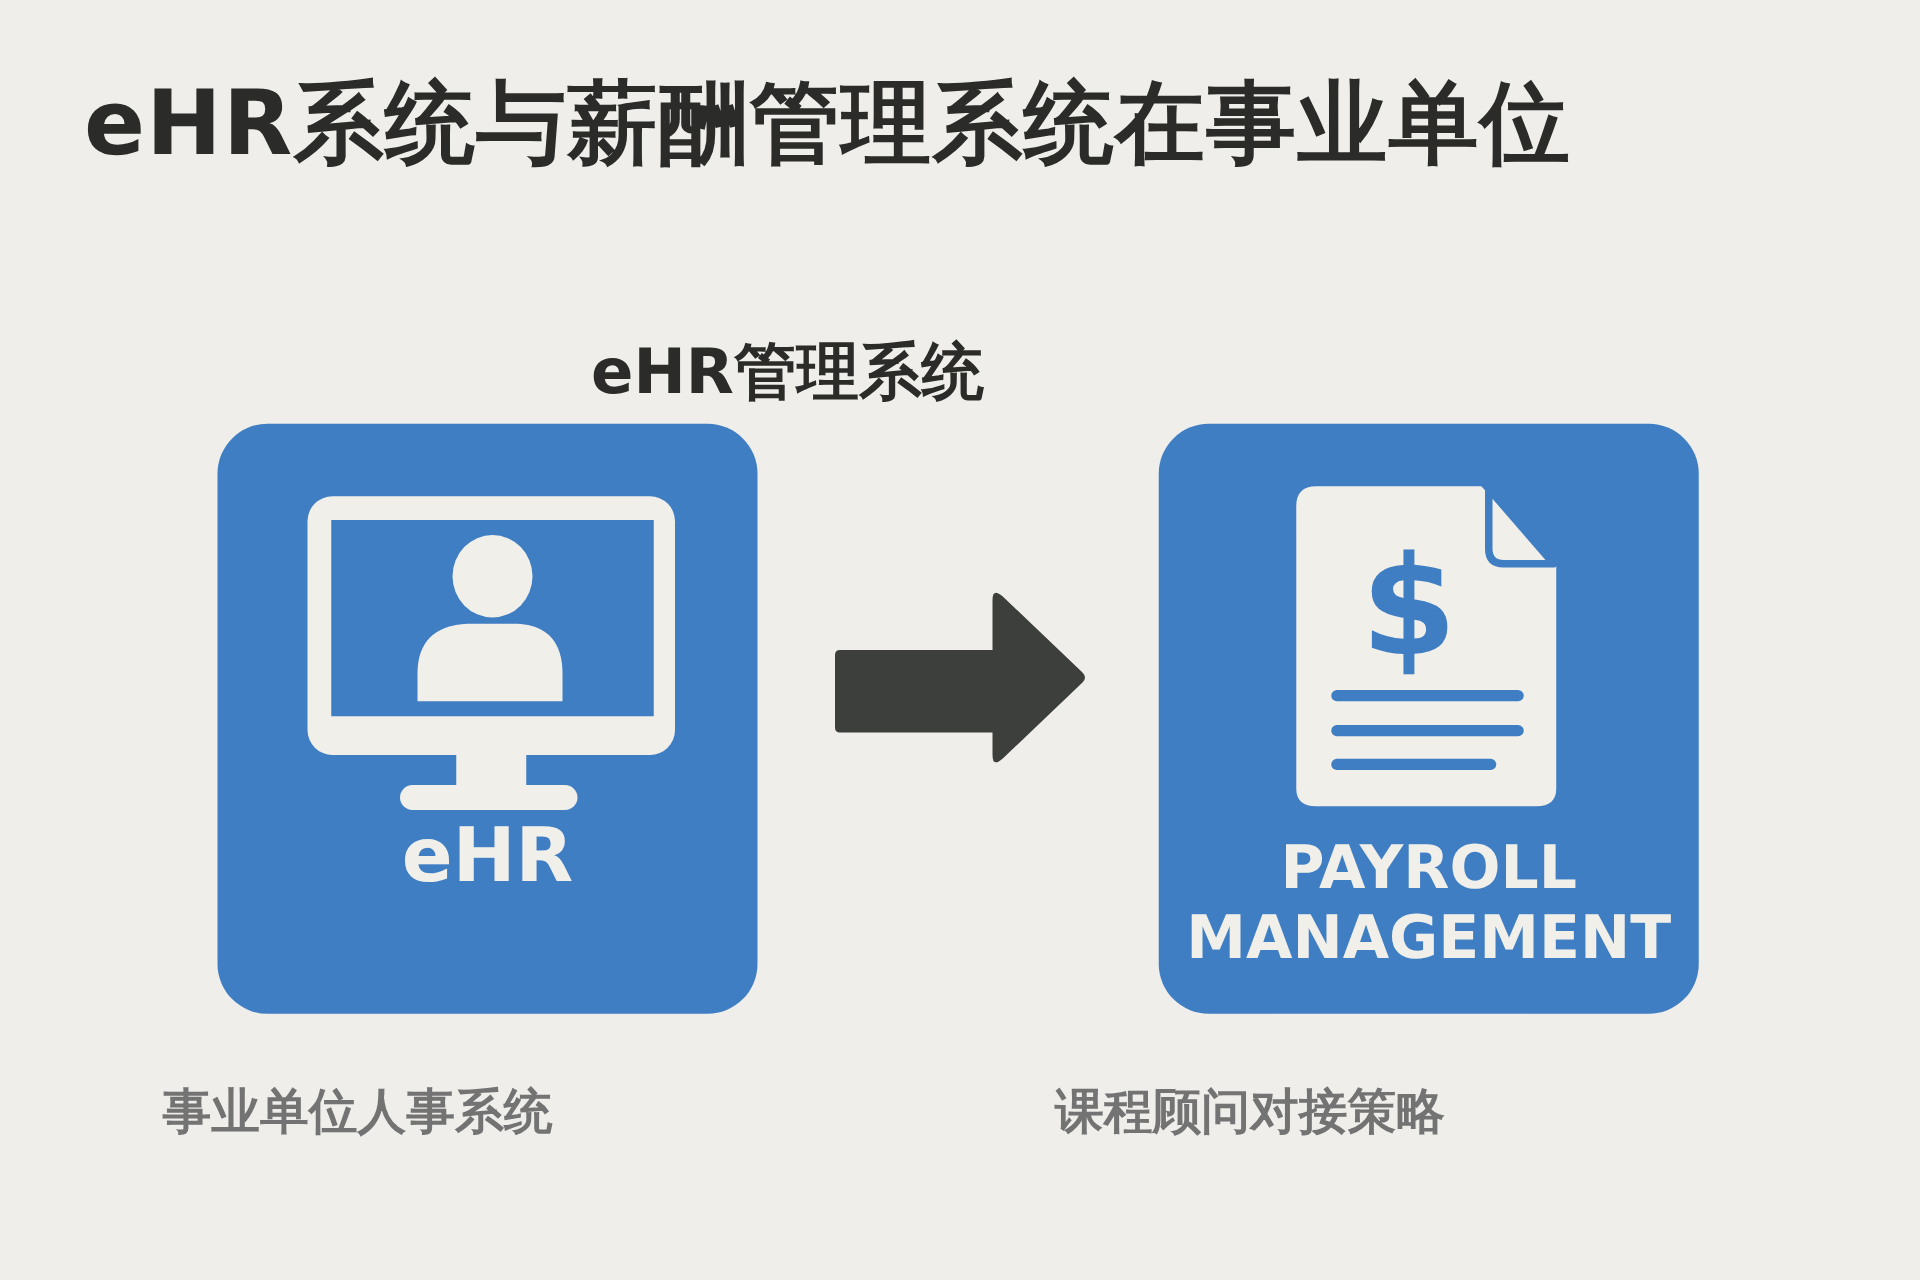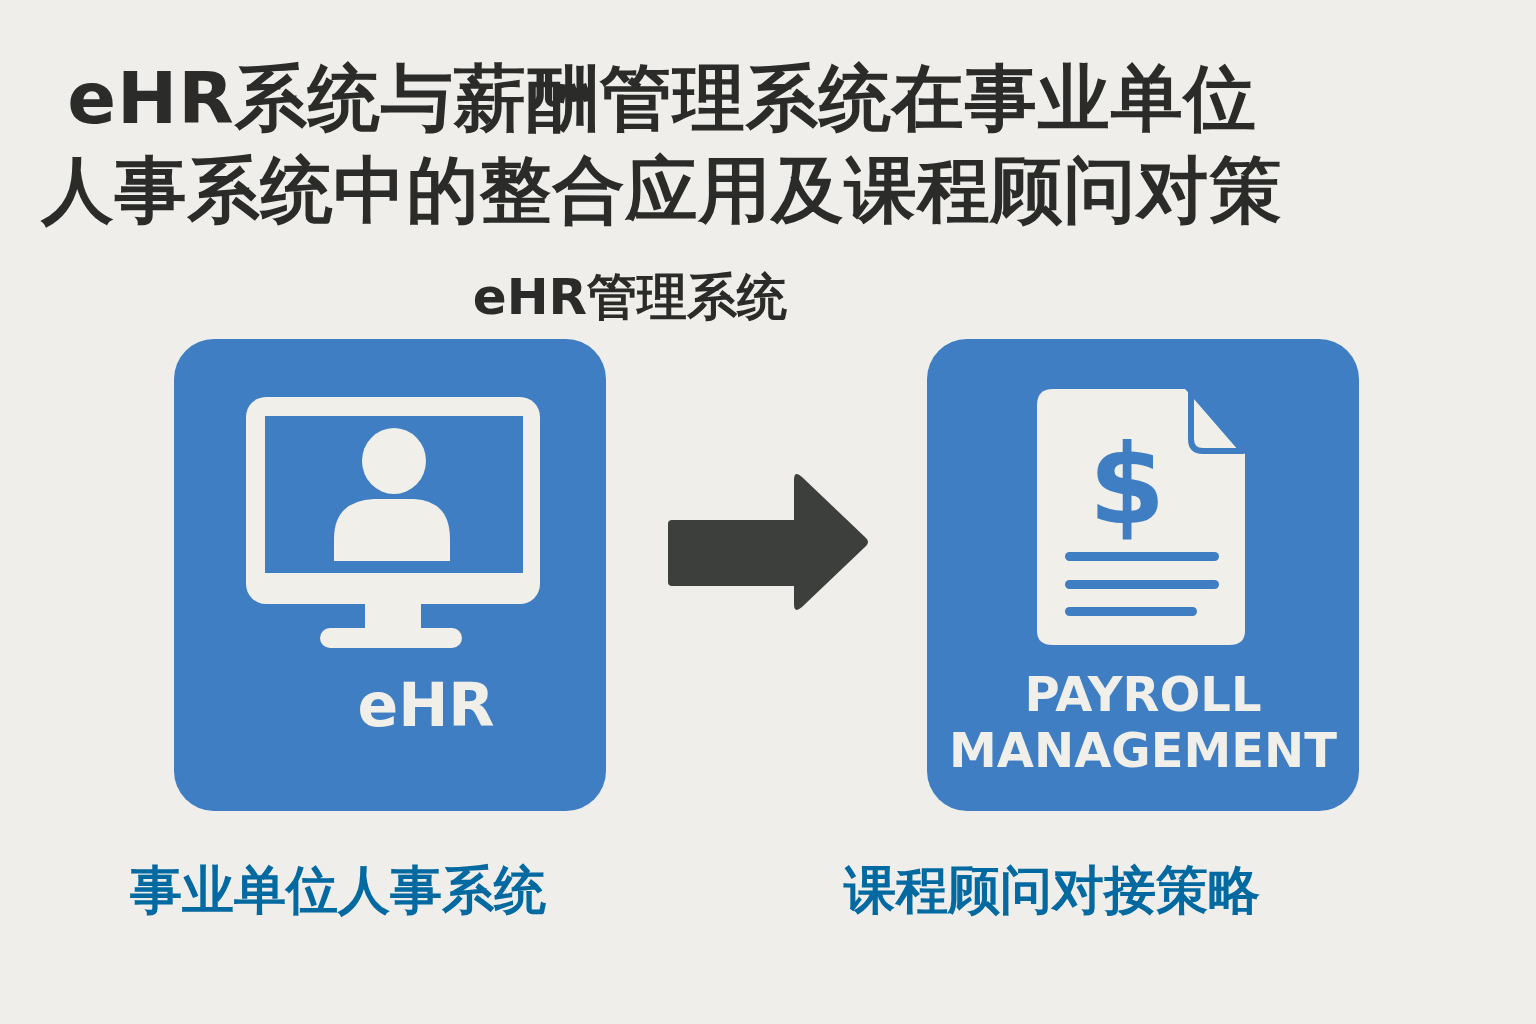--- a/index.html
+++ b/index.html
@@ -69,52 +69,51 @@
     .lbl-mgmt { top: 722px; font-size: 48px; line-height: 56px; }
     .arrow {
       position: absolute;
       left: 666px;
       top: 474px;
     }
     .caption {
       position: absolute;
       top: 850px;
       font-weight: bold;
-      font-size: 52px;
+      font-size: 39px;
       line-height: 80px;
-      color: #0369a1;
+      color: #737373;
       white-space: nowrap;
     }
     .caption.left { left: 130px; }
     .caption.right { left: 844px; }
   </style>
 </head>
 <body>
 
 <div class="title">
   <div>eHR系统与薪酬管理系统在事业单位</div>
-  <div>人事系统中的整合应用及课程顾问对策</div>
 </div>
 
 <div class="subtitle">eHR管理系统</div>
 
 <div class="card left">
   <svg class="icon" width="432" height="472" viewBox="0 0 432 472">
 
     <rect x="72" y="58" width="294" height="207" rx="20" ry="20" fill="#f1efea"></rect>
     <rect x="91" y="77" width="258" height="157" fill="#3f7ec3"></rect>
 
     <rect x="191" y="264" width="56" height="30" fill="#f1efea"></rect>
     <rect x="146" y="289" width="142" height="20" rx="10" ry="10" fill="#f1efea"></rect>
 
     <ellipse cx="220" cy="122" rx="32" ry="33" fill="#f1efea"></ellipse>
 
     <path d="M160,222 L160,200 Q160,162 200,160 L240,160 Q276,162 276,200 L276,222 Z" fill="#f1efea"></path>
   </svg>
-  <div class="card-label lbl-ehr" style="top:334px;padding-left:36px;">eHR</div>
+  <div class="card-label lbl-ehr" style="top:314px;">eHR</div>
 </div>
 
 <svg class="arrow" width="206" height="138" viewBox="0 0 206 138">
   <path d="M6,46 Q2,46 2,50 L2,108 Q2,112 6,112 L128,112 L128,130 Q128,140 136,133 L200,72 Q204,68 200,64 L136,3 Q128,-4 128,6 L128,46 Z" fill="#3d3f3d"></path>
 </svg>
 
 <div class="card right">
   <svg class="icon" width="432" height="472" viewBox="0 0 432 472">
 
     <path d="M126,50 Q110,50 110,66 L110,292 Q110,306 126,306 L302,306 Q318,306 318,292 L318,114 L258,50 Z" fill="#f1efea"></path>

